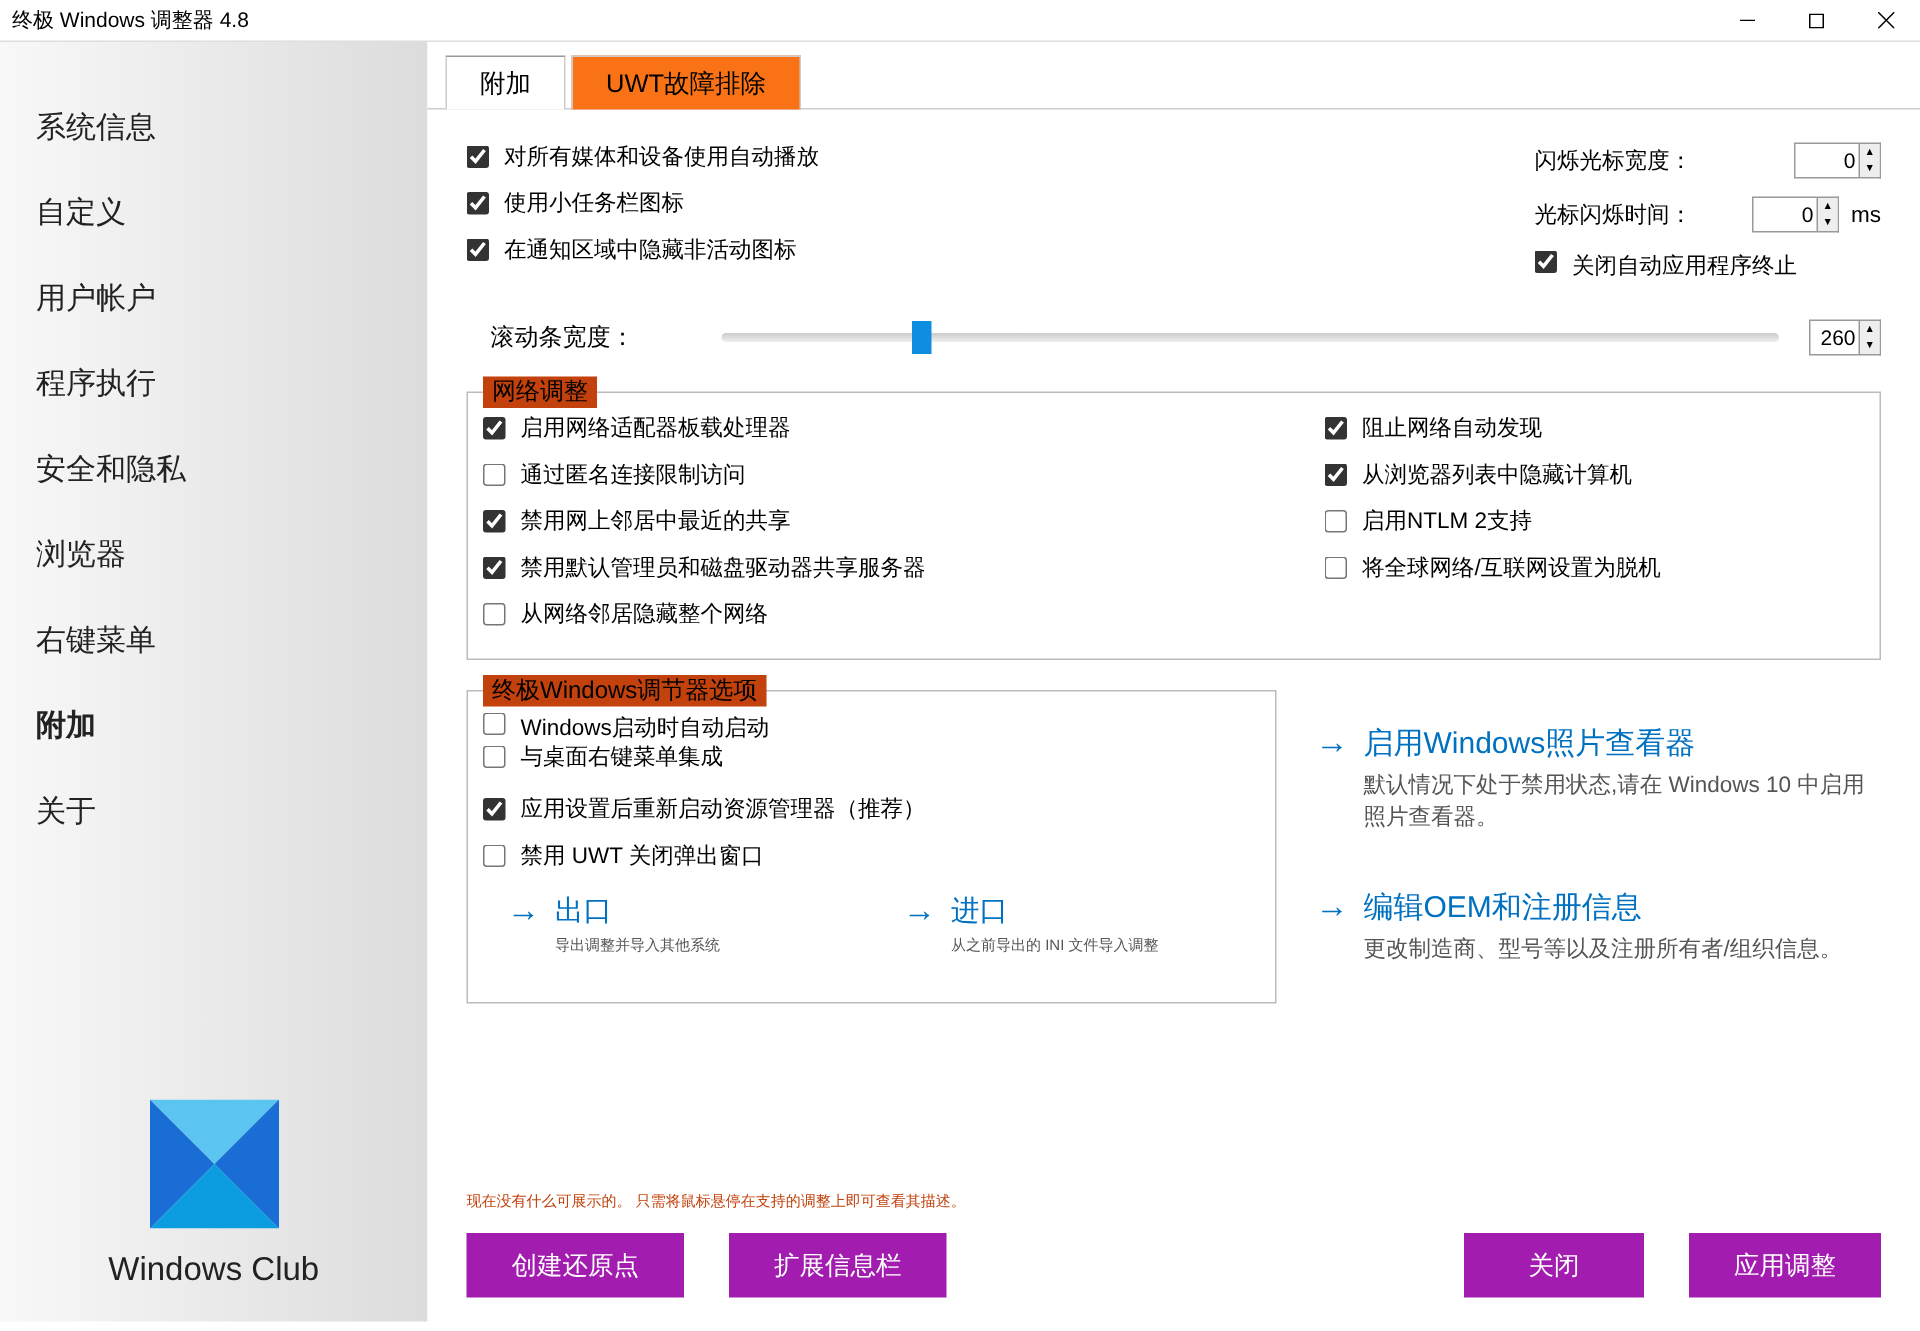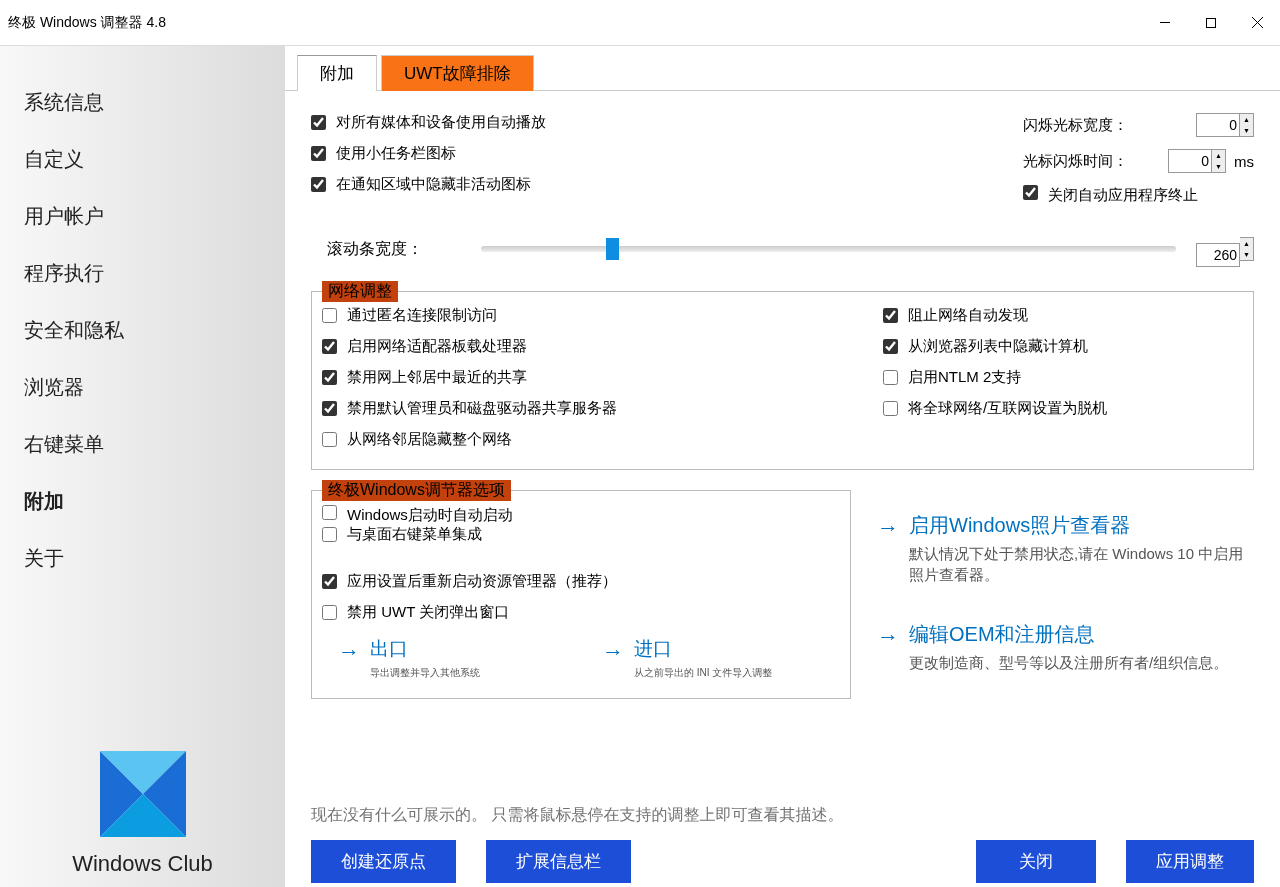--- a/index.html
+++ b/index.html
@@ -1,18 +1,18 @@
 <!DOCTYPE html>
 <html><head>
 <meta charset="utf-8">
 <style>
 * { box-sizing: border-box; margin: 0; padding: 0; font-family: "Microsoft YaHei", "Segoe UI", sans-serif; font-size: 15px; }
 body { background: #fff; width: 1280px; height: 887px; overflow: hidden; }
 
-.titlebar { height: 46px; display: flex; align-items: center; padding-left: 8px; border-bottom: 1px solid #ddd; }
+.titlebar { height: 28px; display: flex; align-items: center; padding-left: 8px; border-bottom: 1px solid #ddd; }
 .titlebar .title { font-size: 14px; }
 .titlebar .win-controls { margin-left: auto; display: flex; }
 .titlebar .win-btn { width: 46px; height: 34px; display: flex; align-items: center; justify-content: center; }
 
 .app-body { display: flex; height: calc(100% - 34px); }
 
 .sidebar { width: 285px; background: linear-gradient(to right, #f8f8f8, #dcdcdc); padding-top: 28px; display: flex; flex-direction: column; }
 .sidebar .nav-item { padding: 15px 24px; font-size: 20px; color: #222; cursor: pointer; }
 .sidebar .nav-item.active { font-weight: bold; }
 .sidebar .spacer { flex: 1; }
@@ -32,21 +32,21 @@
 .right-controls .rc-row .label { width: 145px; }
 .num-input { width: 44px; height: 24px; border: 1px solid #999; text-align: right; padding-right: 2px; font-size: 14px; }
 .spin-btns { display: flex; flex-direction: column; width: 14px; height: 24px; border: 1px solid #999; border-left: none; }
 .spin-btns div { flex: 1; display: flex; align-items: center; justify-content: center; font-size: 7px; cursor: pointer; background: #eee; }
 .unit { margin-left: 8px; }
 
 .slider-row { display: flex; align-items: center; margin: 8px 0 24px; }
 .slider-row .slabel { width: 170px; padding-left: 16px; font-size: 16px; }
 .slider-row .track { flex: 1; height: 6px; background: linear-gradient(#ccc,#eee); border-radius: 3px; position: relative; margin-right: 20px; }
 .slider-row .thumb { position: absolute; top: -8px; width: 13px; height: 22px; background: #0f8de0; left: 18%; }
-.slider-row .num-input { width: 44px; margin-top: 12px; }
+.slider-row .num-input { width: 34px; }
 
 .fieldset { border: 1px solid #bbb; padding: 14px 10px 8px; margin-bottom: 20px; position: relative; }
 .fieldset .legend { position: absolute; top: -11px; left: 10px; background: #c2410c; padding: 0 6px; font-size: 16px; }
 .fs-cols { display: flex; }
 .fs-col { flex: 1; }
 .fs-col label { display: flex; align-items: center; margin-bottom: 12px; font-size: 16px; }
 
 .lower { display: flex; gap: 26px; }
 .lower .fieldset { flex: 0 0 540px; margin-bottom: 10px; }
 .actions-right { flex: 1; padding-top: 22px; }
@@ -55,24 +55,24 @@
 .action-link .arrow { color: #0070c0; font-size: 22px; font-weight: bold; line-height: 1; margin-top: 2px; }
 .action-link .al-title { color: #0070c0; font-size: 20px; margin-bottom: 4px; }
 .action-link .al-desc { color: #555; font-size: 15px; line-height: 1.4; }
 
 .inline-actions { display: flex; gap: 26px; margin-top: 14px; padding-left: 16px; }
 .inline-actions .action-link { flex: 1; margin-bottom: 0; }
 .inline-actions .al-title { font-size: 19px; }
 .inline-actions .al-desc { font-size: 10px; }
 
 .footer { padding: 10px 0 16px; }
-.hint { font-size: 16px; color: #737373; margin-bottom: 14px; }
+.hint { font-size: 10px; color: #c2410c; margin-bottom: 14px; }
 .buttons { display: flex; gap: 30px; }
 .buttons .gap { flex: 1; }
-.btn { background: #1d4ed8; color: #fff; border: none; padding: 10px 30px; font-size: 17px; cursor: pointer; min-width: 120px; text-align: center; }
+.btn { background: #a21caf; color: #fff; border: none; padding: 10px 30px; font-size: 17px; cursor: pointer; min-width: 120px; text-align: center; }
 
 .logo svg { width: 100%; height: 100%; }
 </style>
 </head>
 <body>
 
 <div class="titlebar">
   <span class="title">终极 Windows 调整器 4.8</span>
   <div class="win-controls">
     <div class="win-btn">
@@ -178,26 +178,26 @@
             <div>▲</div>
             <div>▼</div>
           </div>
       </div>
 
       <div class="fieldset">
         <div class="legend">网络调整</div>
         <div class="fs-cols">
           <div class="fs-col">
             <label>
+                <input type="checkbox" checked="" style="">
+                <span>启用网络适配器板载处理器</span>
+              </label>
+            <label>
                 <input type="checkbox" style="">
                 <span>通过匿名连接限制访问</span>
-              </label>
-            <label>
-                <input type="checkbox" checked="" style="">
-                <span>启用网络适配器板载处理器</span>
               </label>
             <label>
                 <input type="checkbox" checked="" style="">
                 <span>禁用网上邻居中最近的共享</span>
               </label>
             <label>
                 <input type="checkbox" checked="" style="">
                 <span>禁用默认管理员和磁盘驱动器共享服务器</span>
               </label>
             <label>
@@ -223,21 +223,21 @@
                 <span>将全球网络/互联网设置为脱机</span>
               </label>
           </div>
         </div>
       </div>
 
       <div class="lower">
         <div class="fieldset">
           <div class="legend">终极Windows调节器选项</div>
           <label><input type="checkbox" style=""><span>Windows启动时自动启动</span></label>
-          <label style="display:flex;align-items:center;margin-bottom:28px">
+          <label style="display:flex;align-items:center;margin-bottom:16px">
               <input type="checkbox" style="">
               <span>与桌面右键菜单集成</span>
             </label>
           <label style="display:flex;align-items:center;margin-bottom:12px">
               <input type="checkbox" checked="" style="">
               <span>应用设置后重新启动资源管理器（推荐）</span>
             </label>
           <label style="display:flex;align-items:center;margin-bottom:12px">
               <input type="checkbox" style="">
               <span>禁用 UWT 关闭弹出窗口</span>

